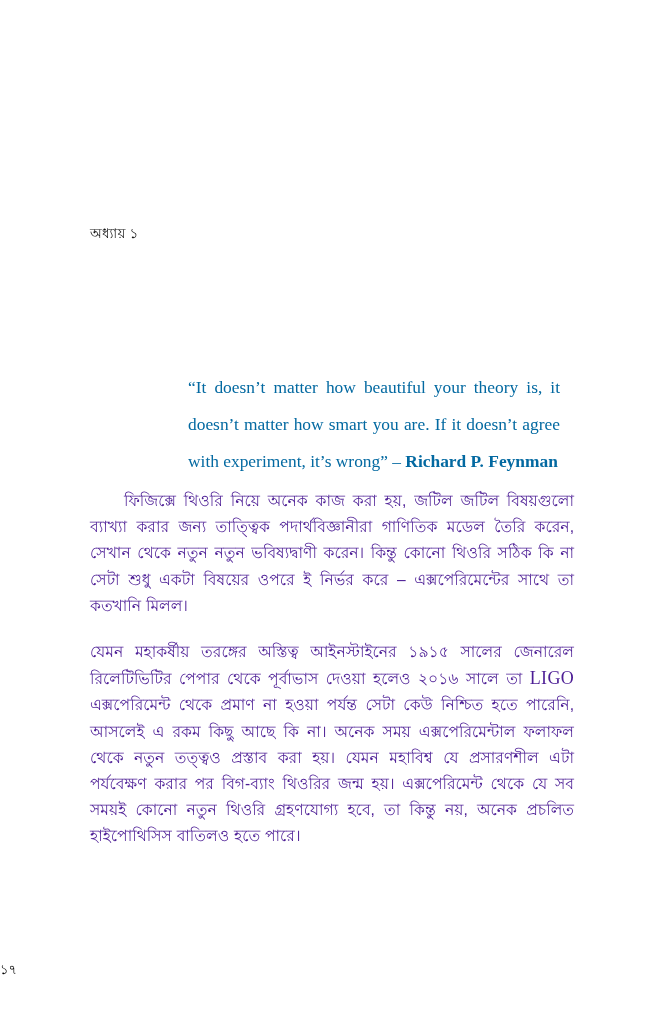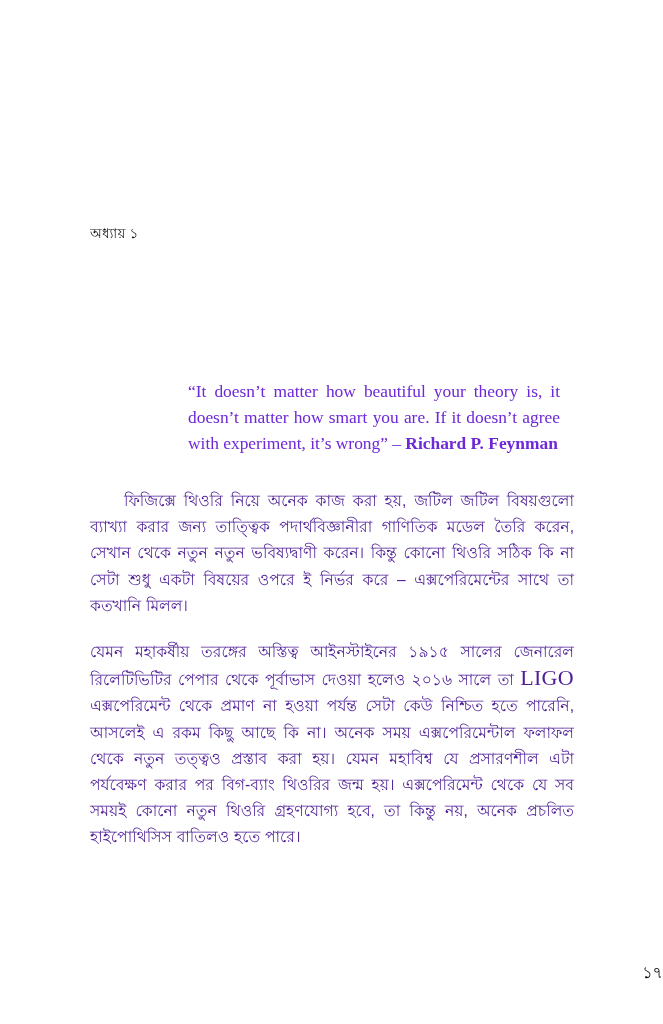--- a/index.html
+++ b/index.html
@@ -47,28 +47,28 @@
     letter-spacing: 0.3px;
     color: #000000;
     margin: 0;
     white-space: nowrap;
   }
 
   
   .quote-block {
     position: absolute;
     left: 148px;
-    top: 345px;
+    top: 336px;
     width: 372px;
     font-family: "Liberation Serif", "DejaVu Serif", serif;
     font-size: 17.4px;
-    line-height: 26px;
+    line-height: 37px;
     text-align: justify;
     text-justify: inter-word;
-    color: #6d28d9;
+    color: #0369a1;
   }
 
   .quote-block .attribution {
     font-weight: bold;
   }
 
   
   .body-copy {
     position: absolute;
     left: 90px;
@@ -94,33 +94,33 @@
   .para.indented {
     text-indent: 34px;
   }
 
   .para.bold {
     font-weight: bold;
   }
 
   .para .latin {
     font-family: "Liberation Serif", "DejaVu Serif", serif;
-    font-size: 22px;
+    font-size: 18px;
     letter-spacing: 0.3px;
   }
 
   
   .page-number {
     position: absolute;
     left: 0;
     right: 0;
     top: 944px;
-    text-align: right;
+    text-align: left;
     font-family: "Liberation Sans", "DejaVu Sans", sans-serif;
-    font-size: 16px;
+    font-size: 13px;
     color: #000000;
   }
 </style>
 </head>
 <body>
 
 <div class="page">
 
   <div class="chapter-block">
     <div class="chapter-label">অধ্যায় ১</div>

